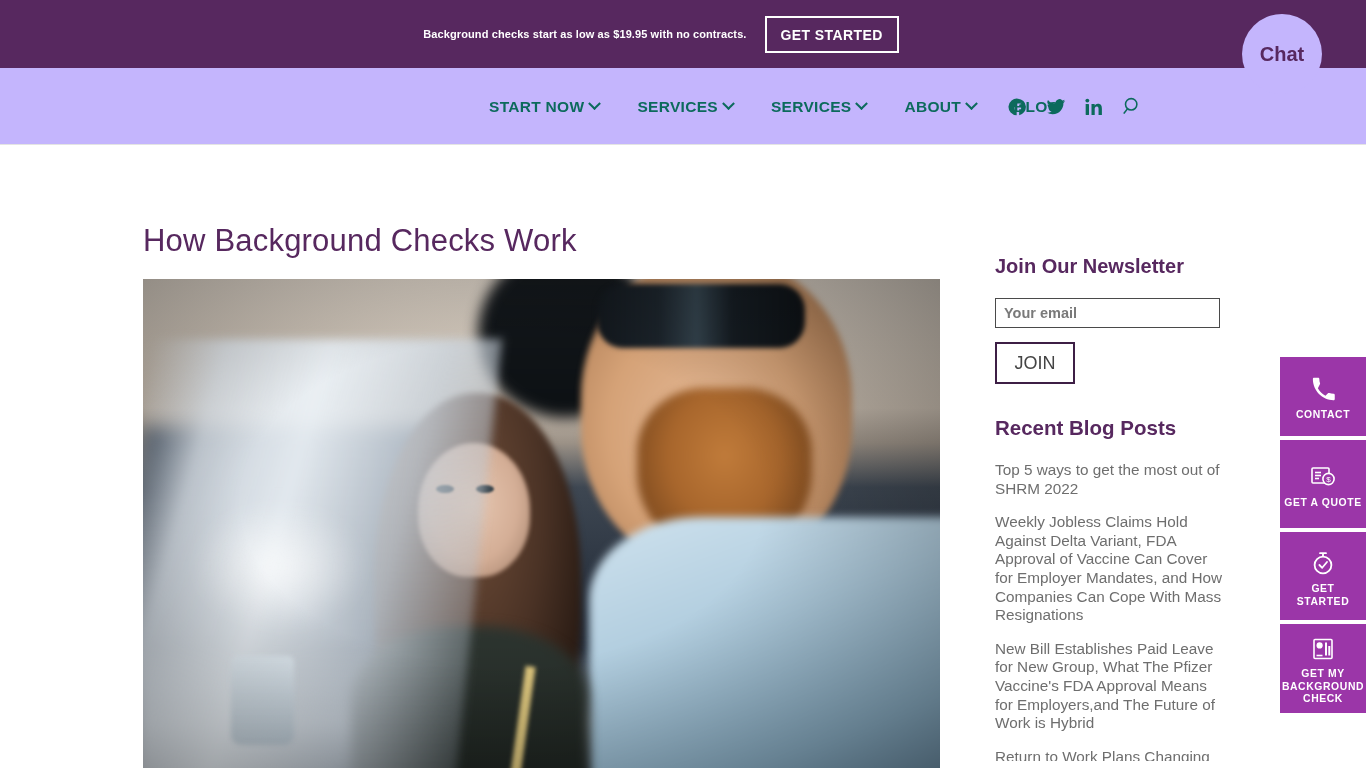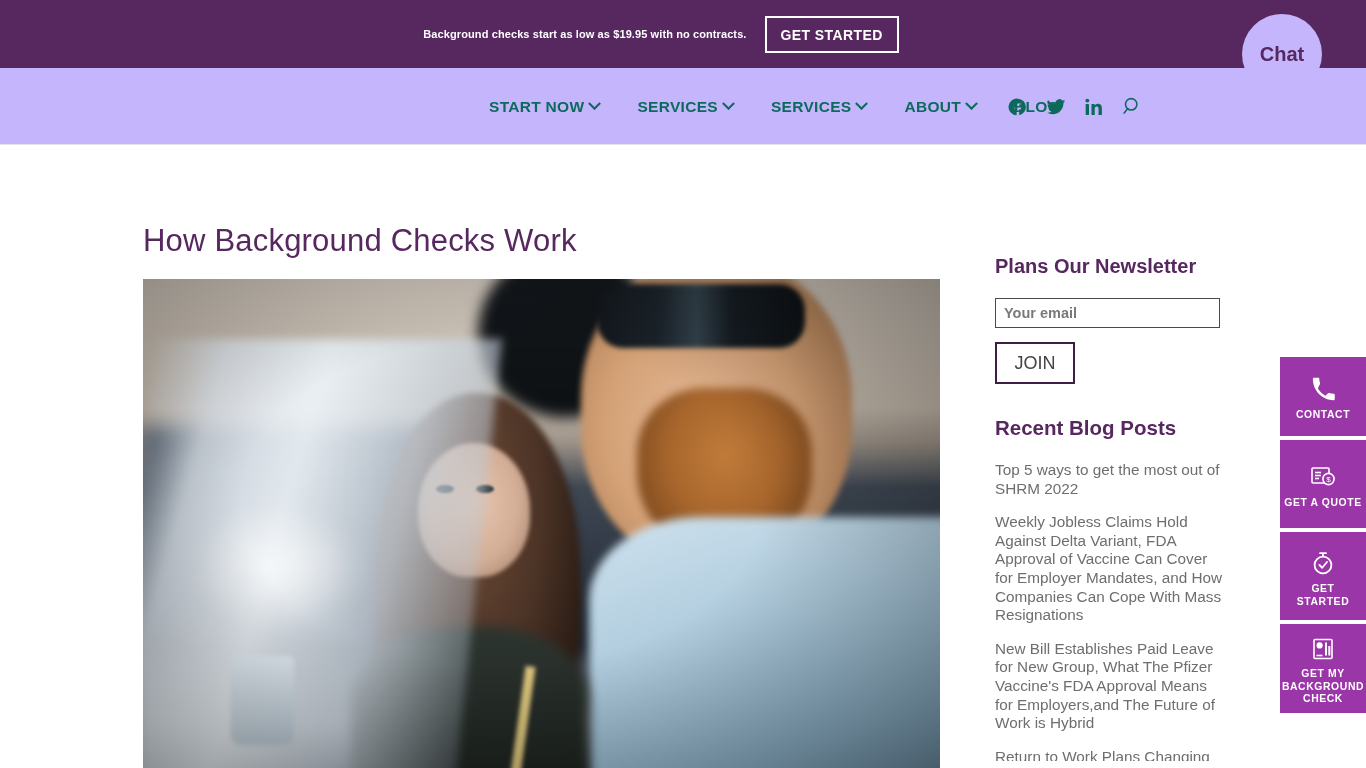--- a/index.html
+++ b/index.html
@@ -419,21 +419,21 @@
         <div class="ph-layer ph-woman-body"></div>
         <div class="ph-layer ph-laptop"></div>
         <div class="ph-layer ph-glow"></div>
         <div class="ph-layer ph-glass"></div>
         <div class="ph-layer ph-pencil"></div>
         <div class="ph-layer ph-vign"></div>
       </div>
     </div>
 
     <div class="sidebar">
-      <div class="sb-title">Plans Our Newsletter</div>
+      <div class="sb-title">Join Our Newsletter</div>
       <input class="sb-email" type="text" placeholder="Your email" style="">
       <br>
       <button class="sb-join">JOIN</button>
 
       <div class="sb-title posts">Recent Blog Posts</div>
       <div class="posts-clip">
         <div class="sb-post">Top 5 ways to get the most out of SHRM 2022</div>
         <div class="sb-post">Weekly Jobless Claims Hold Against Delta Variant, FDA Approval of Vaccine Can Cover for Employer Mandates, and How Companies Can Cope With Mass Resignations</div>
         <div class="sb-post">New Bill Establishes Paid Leave for New Group, What The Pfizer Vaccine's FDA Approval Means for Employers,and The Future of Work is Hybrid</div>
         <div class="sb-post">Return to Work Plans Changing Due to COVID-19 Variants, Make Executive Searches More</div>

